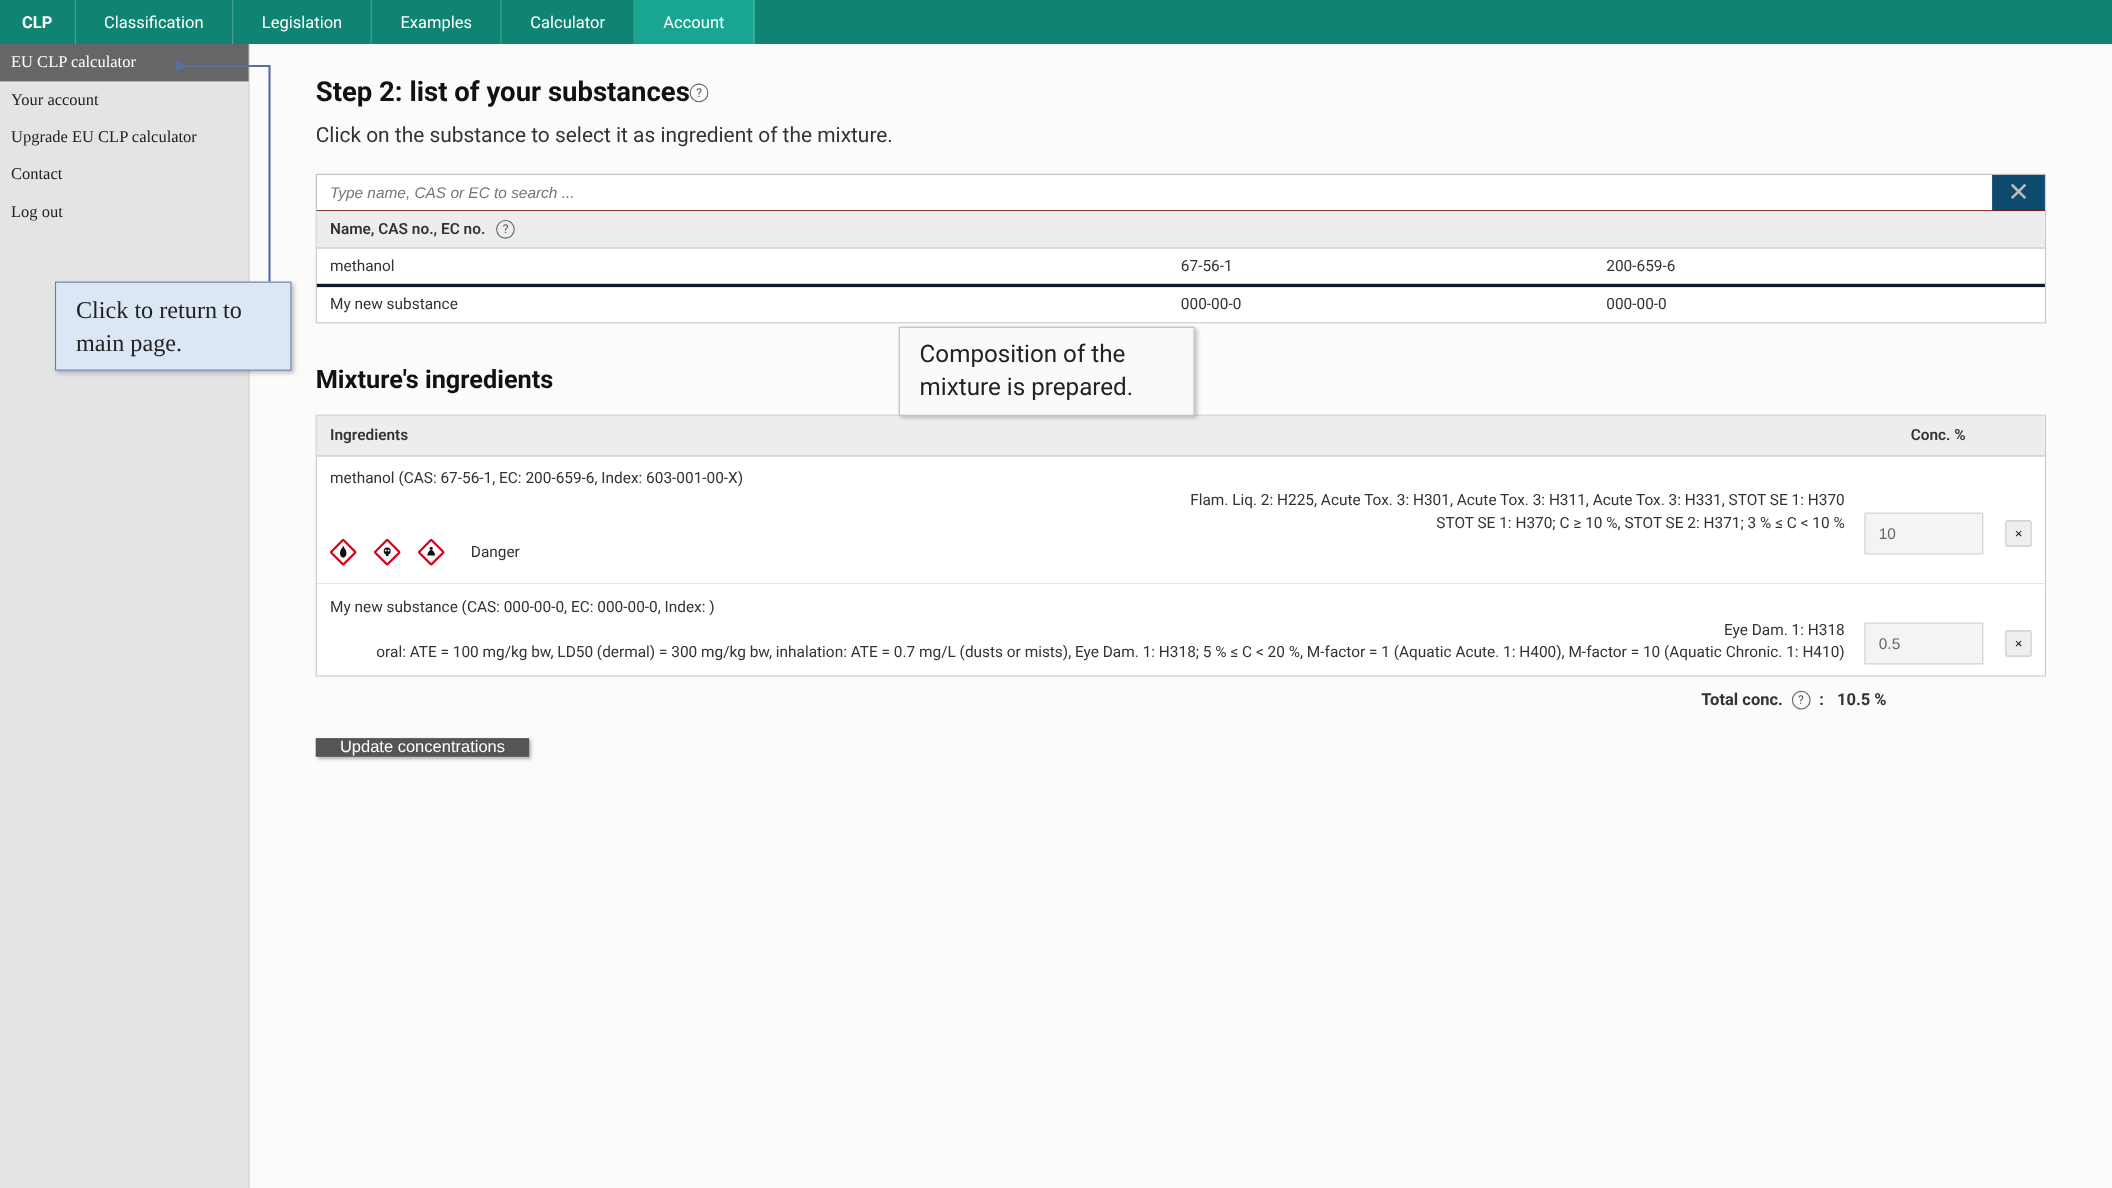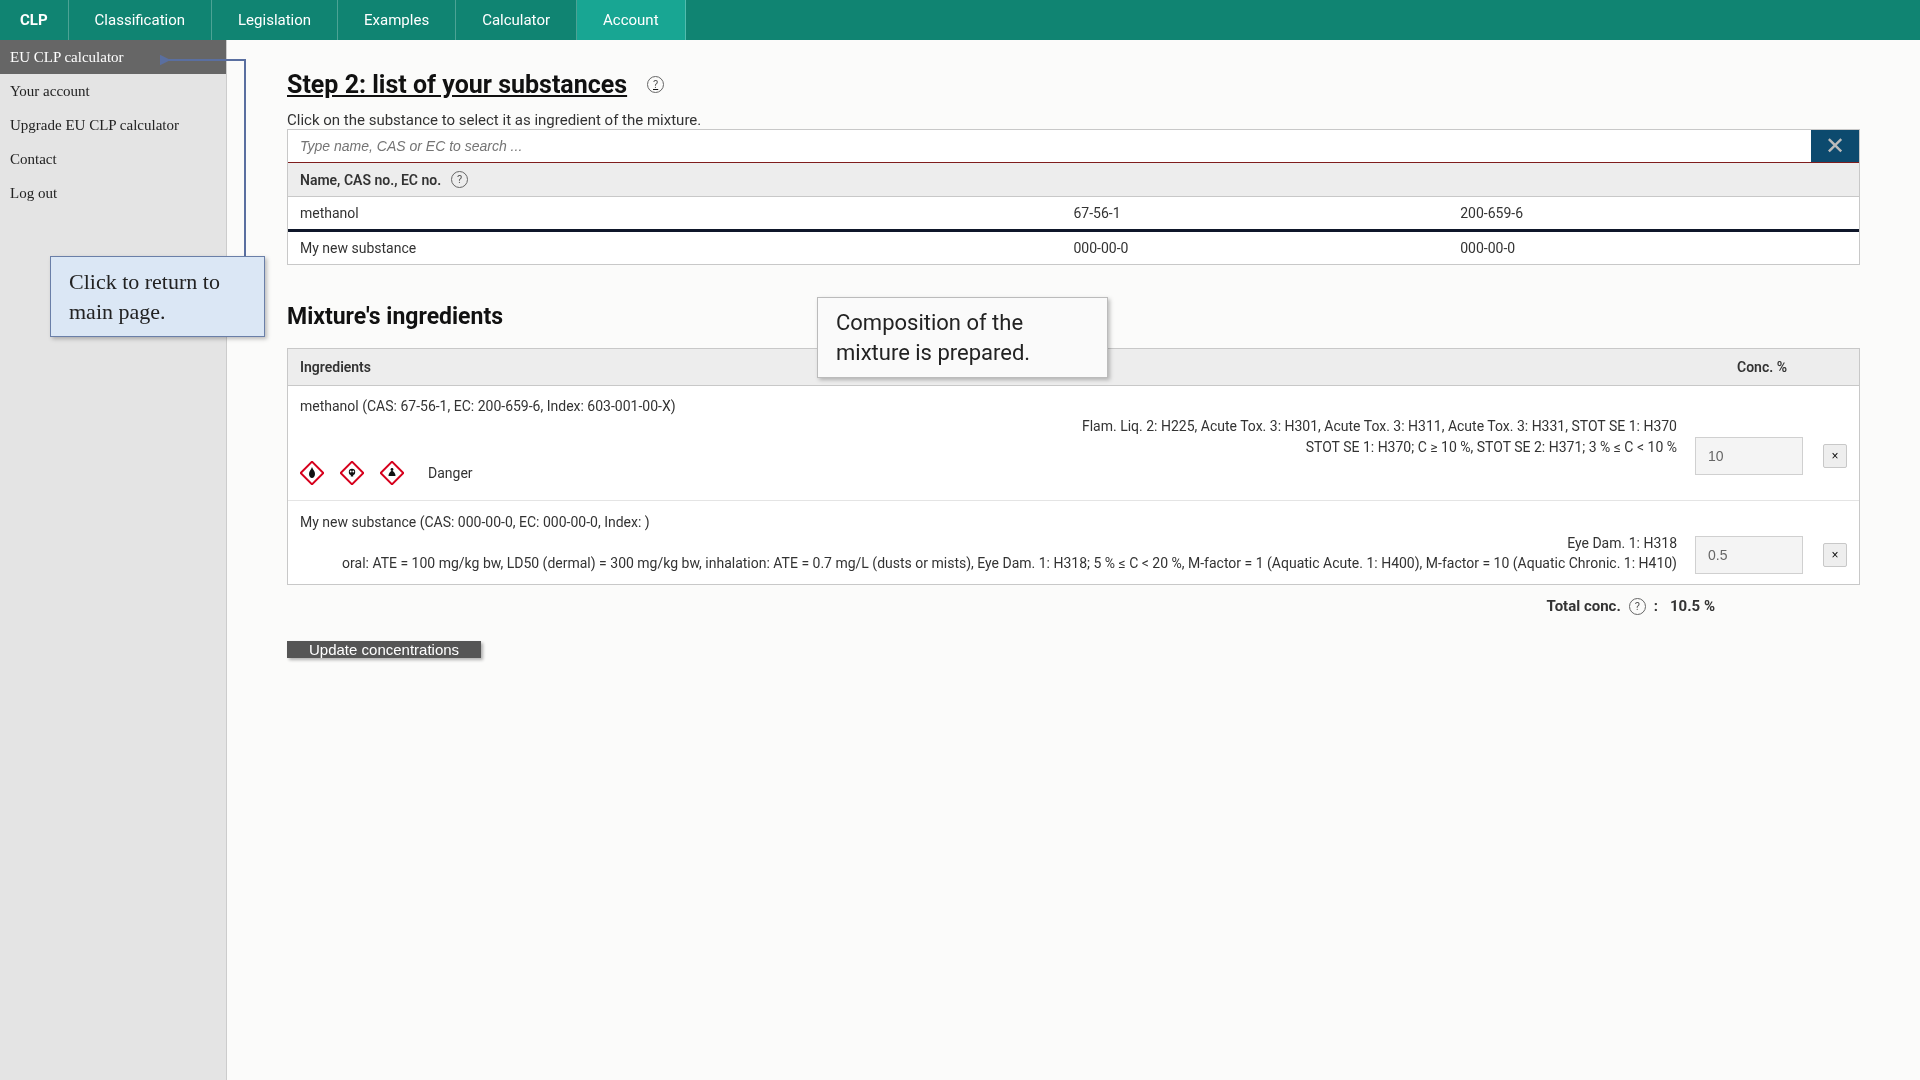--- a/index.html
+++ b/index.html
@@ -61,37 +61,36 @@
     position: relative;
   }
 
   h1.step-title {
     font-size: 25px;
     font-weight: 700;
     color: #111;
     margin-bottom: 12px;
     display: flex;
     align-items: center;
-    gap: 20px;
-    text-decoration: underline;
+    gap: 0;
   }
   .help-icon {
     display: inline-flex;
     align-items: center;
     justify-content: center;
     width: 17px; height: 17px;
     border: 1px solid #666;
     border-radius: 50%;
     font-size: 11px;
     color: #555;
     font-weight: 400;
     flex-shrink: 0;
     cursor: help;
   }
-  p.subtitle { font-size: 15px; color: #333; margin-bottom: 0; }
+  p.subtitle { font-size: 19px; color: #333; margin-bottom: 24px; }
 
   .panel {
     border: 1px solid #c8c8c8;
     background: #fff;
   }
   .search-row {
     display: flex;
     align-items: center;
     border-bottom: 1px solid #7f1d1d;
     background: #0c4a6e;
@@ -374,17 +373,17 @@
         <span>Total conc.</span>
         <span class="help-icon">?</span>
         <span>:</span>
       </span>
       <span class="val">10.5 %</span>
     </div>
 
     <button class="primary">Update concentrations</button>
 
     
-    <div class="callout white" style="left:590px; top:257px; width:291px;">Composition of the mixture is prepared.</div>
+    <div class="callout white" style="left:590px; top:257px; width:269px;">Composition of the mixture is prepared.</div>
 
   </main>
 
 </div>
 
 </body></html>

